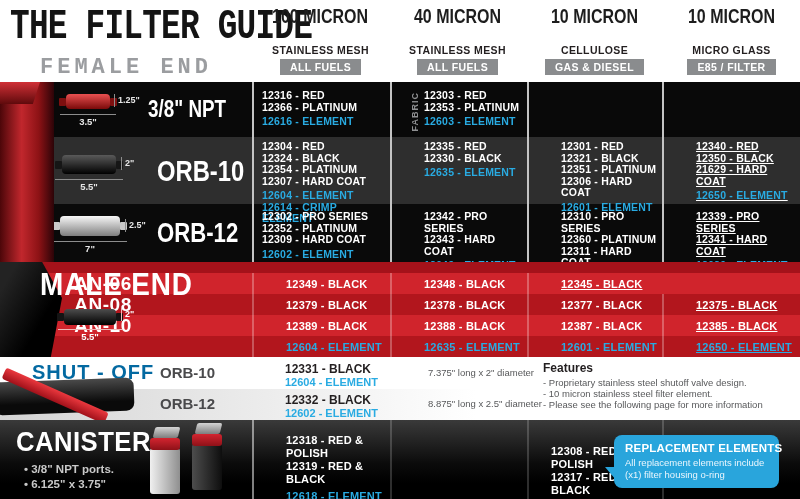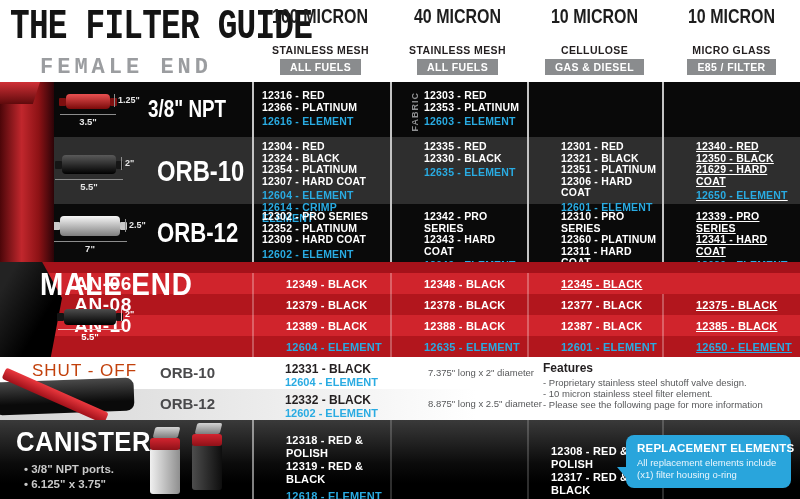--- a/index.html
+++ b/index.html
@@ -83,21 +83,21 @@
   .dh-male{left:121px;top:46px;color:#fff;border-left-color:#f0b7b7;}
   .dw-male{left:58px;top:67px;width:64px;color:#fff;border-top-color:#f0b7b7;}
   .photo-fitting{position:absolute;left:0;top:0;width:62px;height:95px;
                  background:linear-gradient(120deg,#232323 15%,#000 65%);
                  clip-path:polygon(0 0,68% 0,100% 38%,82% 100%,0 100%);}
 
   
   .shutoff{position:absolute;top:357px;left:0;width:800px;height:63px;background:#fff;}
   .so-band{position:absolute;left:0;top:32px;width:560px;height:31px;
            background:linear-gradient(to right,#d4d4d4,#ffffff 85%);}
-  .so-title{position:absolute;left:32px;top:4px;font-size:17px;font-weight:400;color:#c2410c;
+  .so-title{position:absolute;left:32px;top:4px;font-size:20px;font-weight:700;color:#0369a1;
             letter-spacing:1px;white-space:nowrap;}
   .so-label{position:absolute;left:160px;font-size:15px;font-weight:800;color:#4a4a4c;}
   .so-l1{top:7px;} .so-l2{top:38px;}
   .so-part{position:absolute;left:285px;font-size:12px;font-weight:800;color:#231f20;}
   .so-p1{top:5px;} .so-p2{top:36px;}
   .so-el{position:absolute;left:285px;font-size:11px;font-weight:800;color:#29abe2;}
   .so-e1{top:19px;} .so-e2{top:50px;}
   .so-size{position:absolute;left:428px;font-size:9.5px;color:#58595b;}
   .so-s1{top:10px;} .so-s2{top:41px;}
   .features{position:absolute;left:543px;top:4px;width:250px;}
@@ -122,21 +122,21 @@
   .can::after{content:"";position:absolute;top:-21px;left:4px;width:25px;height:11px;border-radius:2px;
               background:linear-gradient(#d4d4d4,#7d7d7d);transform:skewX(-14deg);}
   .can-silver{left:150px;top:28px;background:linear-gradient(to right,#f0f0f0,#8f8f8f);}
   .can-black{left:192px;top:24px;background:linear-gradient(to right,#4d4d4d,#0e0e0e);}
   .ca-cells{position:absolute;left:252px;top:0;right:0;height:100%;display:flex;}
   .ca-cell{box-sizing:border-box;padding:14px 2px 0 32px;font-size:11px;font-weight:700;color:#fff;
            line-height:13px;letter-spacing:.2px;border-left:2px solid rgba(255,255,255,.18);}
   .ca-cell:first-child{border-left-color:rgba(255,255,255,.5);}
   .ca-c3{padding-top:25px;padding-left:22px;}
   .ca-cell .elements{margin-top:4px;}
-  .callout{position:absolute;right:9px;top:15px;width:146px;background:#29a5dc;border-radius:8px;
+  .callout{position:absolute;right:21px;top:15px;width:146px;background:#29a5dc;border-radius:8px;
            padding:7px 8px 8px 11px;color:#fff;box-sizing:content-box;}
   .callout::before{content:"";position:absolute;left:-9px;bottom:8px;width:0;height:0;
            border-right:11px solid #29a5dc;border-bottom:13px solid transparent;}
   .callout-title{font-size:11.5px;font-weight:800;letter-spacing:.2px;white-space:nowrap;}
   .callout-body{margin-top:3px;font-size:9.5px;line-height:11.5px;color:#eaf6fd;}
 </style>
 </head>
 <body>
 
 <div class="page">

